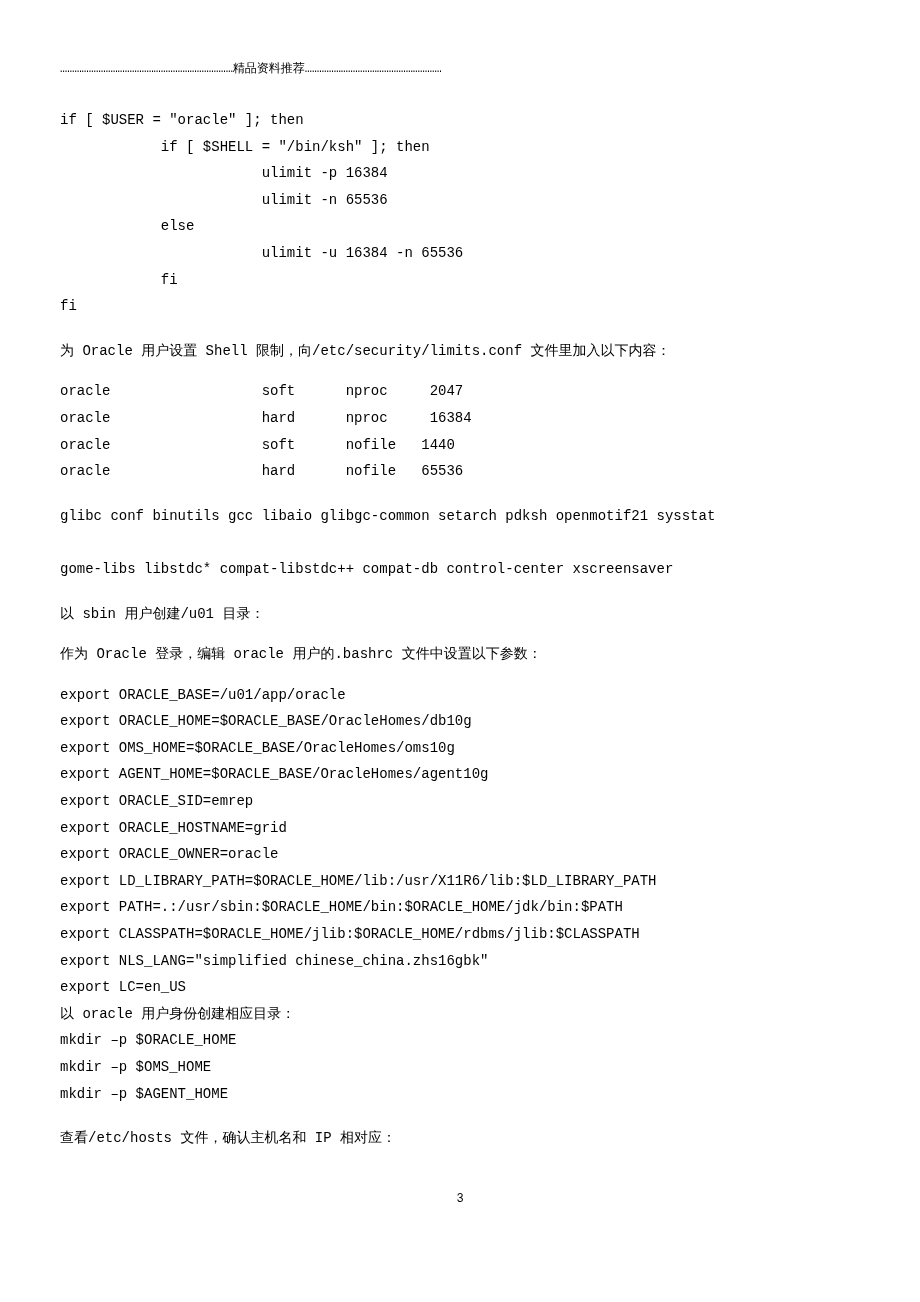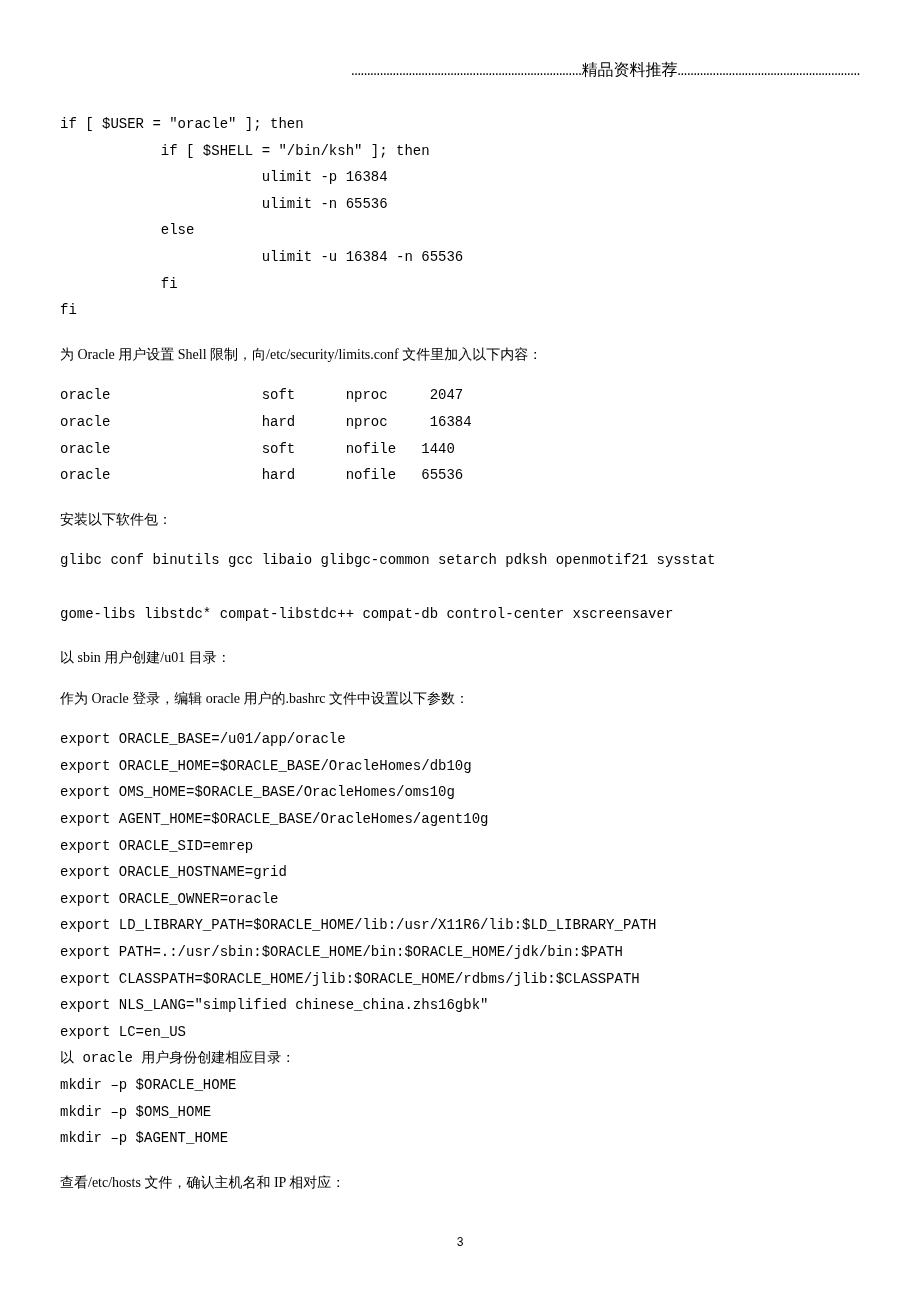--- a/index.html
+++ b/index.html
@@ -8,40 +8,40 @@
     background: #fff;
     font-family: "SimSun", "宋体", "Courier New", monospace;
     color: #000;
     width: 920px;
   }
   .page {
     padding: 60px 60px 40px 60px;
     box-sizing: border-box;
   }
   .header-line {
-    font-size: 16px;
-    text-align: right;
+    font-size: 12px;
+    text-align: left;
     margin-bottom: 30px;
     letter-spacing: 0;
     white-space: nowrap;
     overflow: hidden;
   }
   .code-block {
     font-family: "SimSun", "宋体", "Courier New", monospace;
     font-size: 14px;
     line-height: 1.9;
     white-space: pre;
     margin-bottom: 18px;
   }
   .para {
     font-size: 14px;
     line-height: 1.9;
     margin-bottom: 14px;
     white-space: pre-wrap;
-    font-family: Liberation Serif, serif;
+    font-family: Liberation Mono, monospace;
   }
   .footer {
     text-align: center;
     font-size: 12px;
     margin-top: 40px;
   }
 </style>
 </head>
 <body>
 
@@ -58,21 +58,20 @@
             fi
 fi</div>
 
   <div class="para">为 Oracle 用户设置 Shell 限制，向/etc/security/limits.conf 文件里加入以下内容：</div>
 
   <div class="code-block">oracle                  soft      nproc     2047
 oracle                  hard      nproc     16384
 oracle                  soft      nofile   1440
 oracle                  hard      nofile   65536</div>
 
-  <div class="para">安装以下软件包：</div>
 
   <div class="code-block">glibc conf binutils gcc libaio glibgc-common setarch pdksh openmotif21 sysstat
 
 gome-libs libstdc* compat-libstdc++ compat-db control-center xscreensaver</div>
 
   <div class="para">以 sbin 用户创建/u01 目录：</div>
 
 
   <div class="para">作为 Oracle 登录，编辑 oracle 用户的.bashrc 文件中设置以下参数：</div>
 

